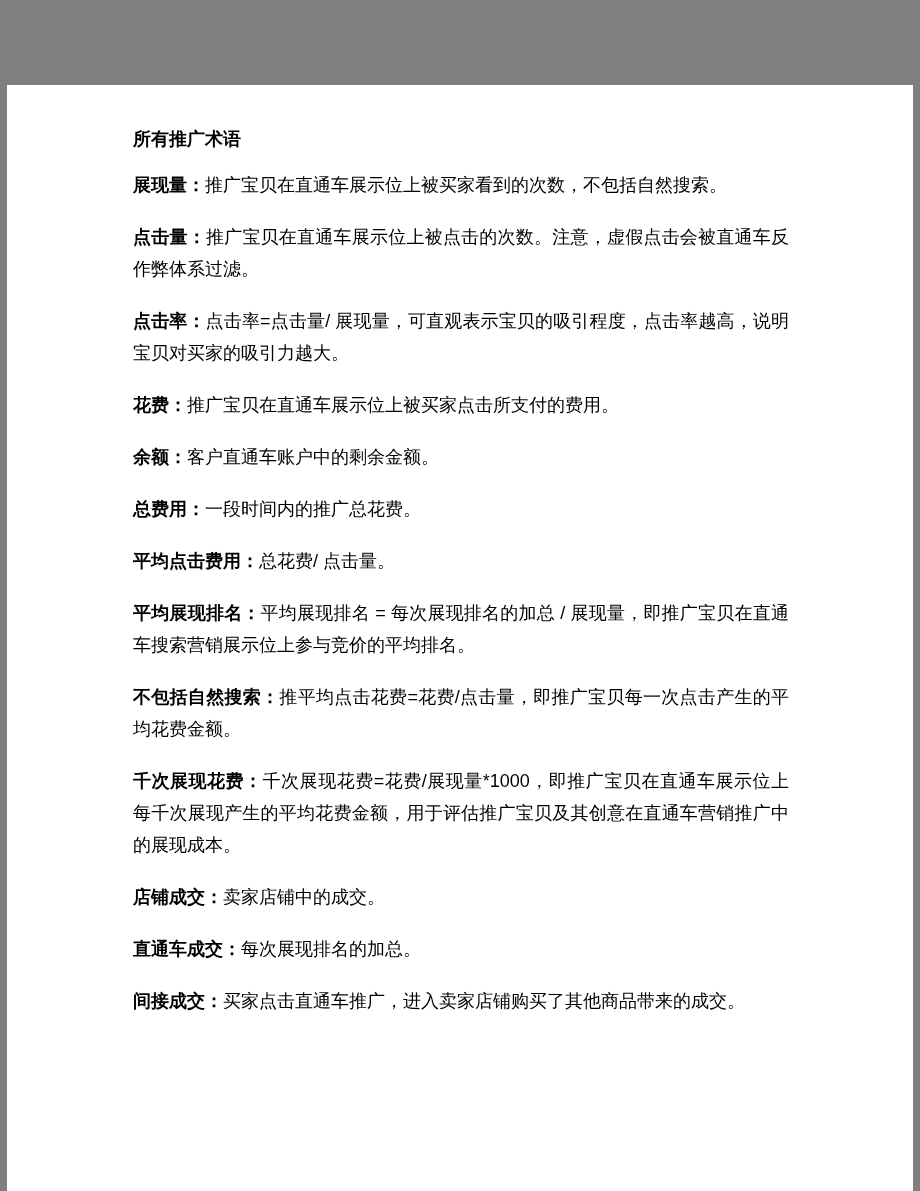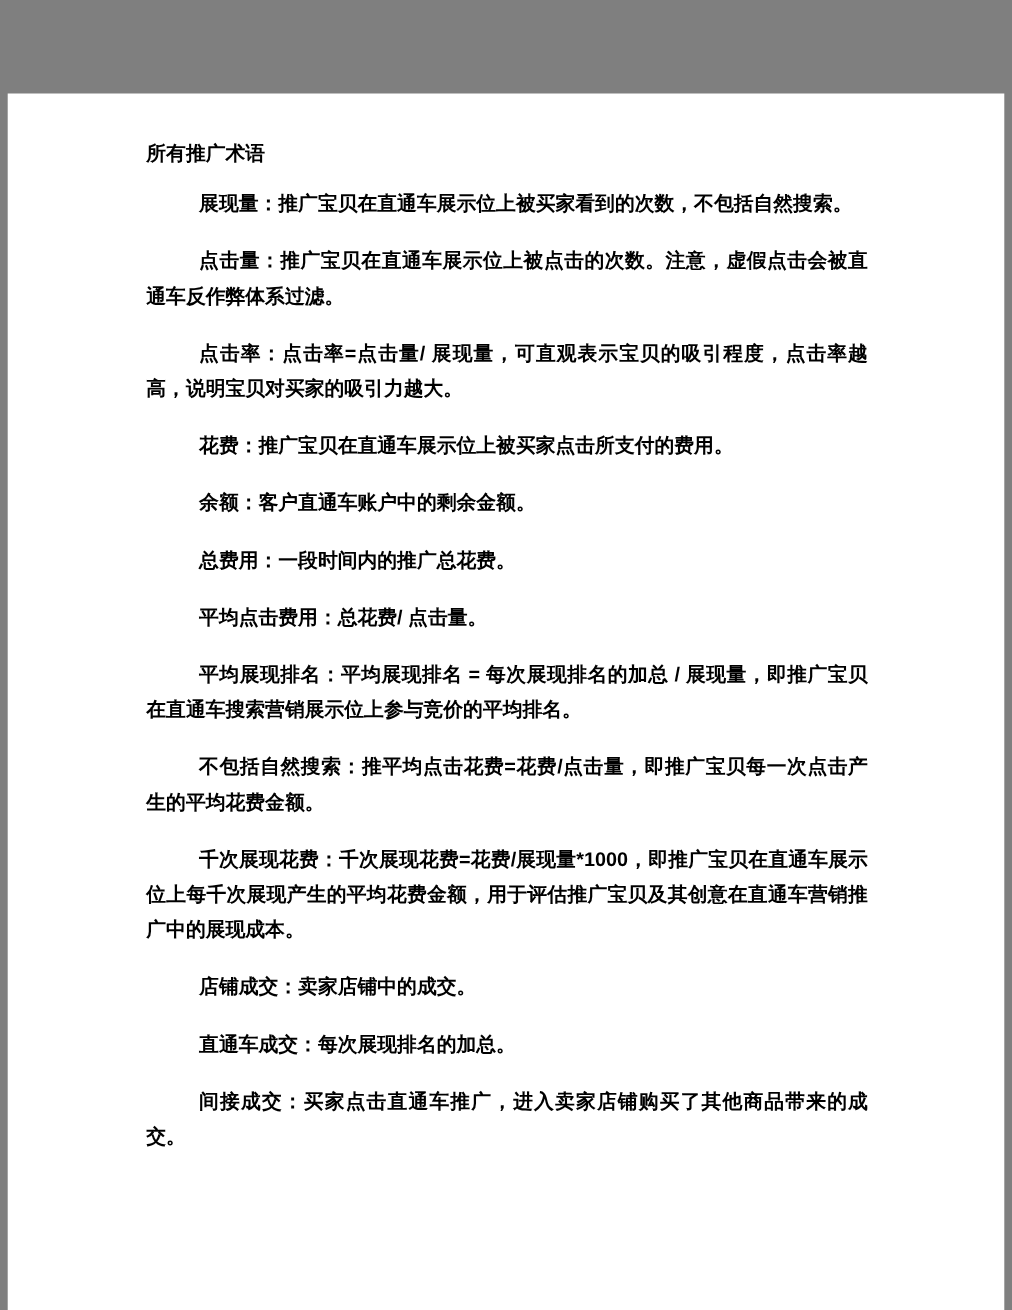--- a/index.html
+++ b/index.html
@@ -37,24 +37,23 @@
   .term-para {
     margin: 0 0 20px 0;
     font-size: 18px;
     line-height: 32px;
     color: #000000;
     text-align: justify;
   }
   .term-para .term {
     font-weight: bold;
     color: #000000;
-    margin-left: 48px;
   }
   .term-para .definition {
-    font-weight: bold;
+    font-weight: normal;
     color: #000000;
   }
 </style>
 </head>
 <body>
 
 <div class="canvas">
   <div class="page">
 
     <h1 class="doc-title">所有推广术语</h1>

